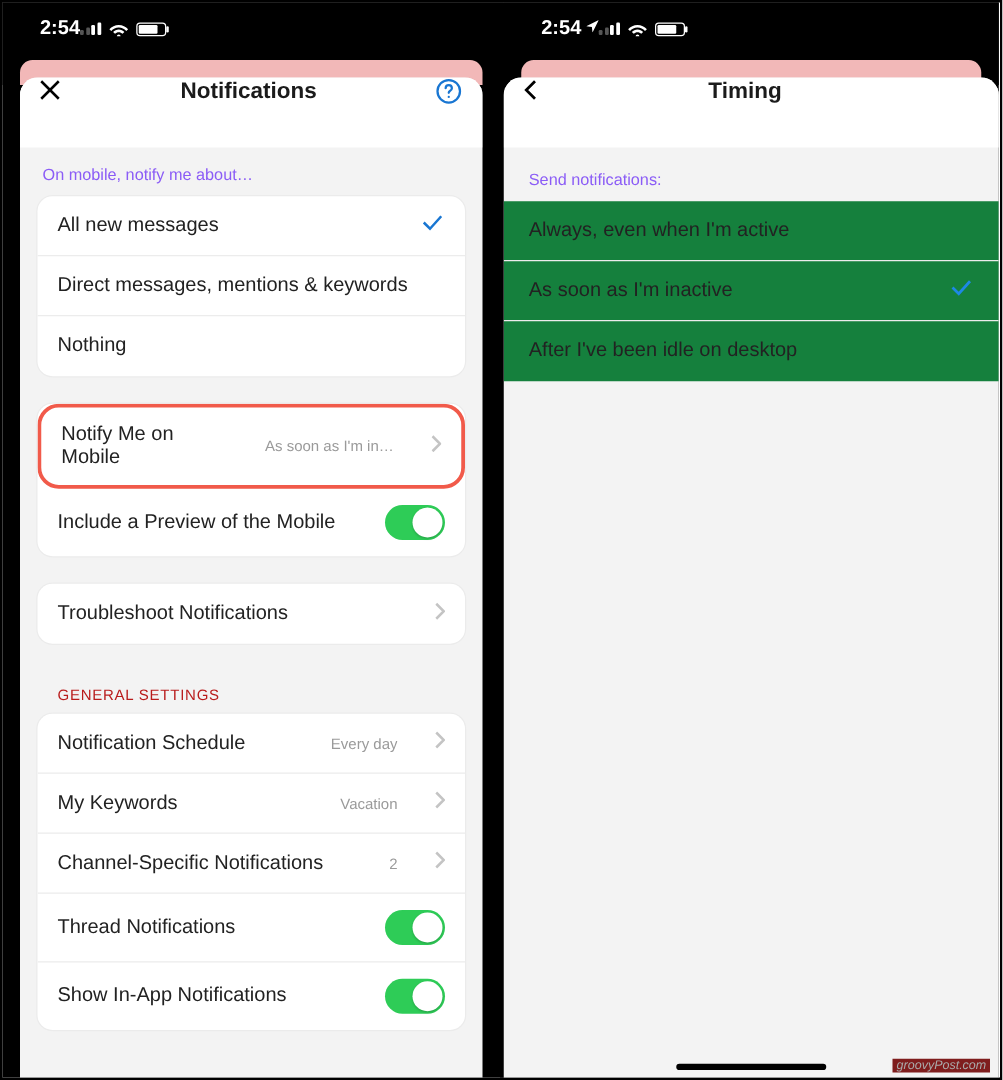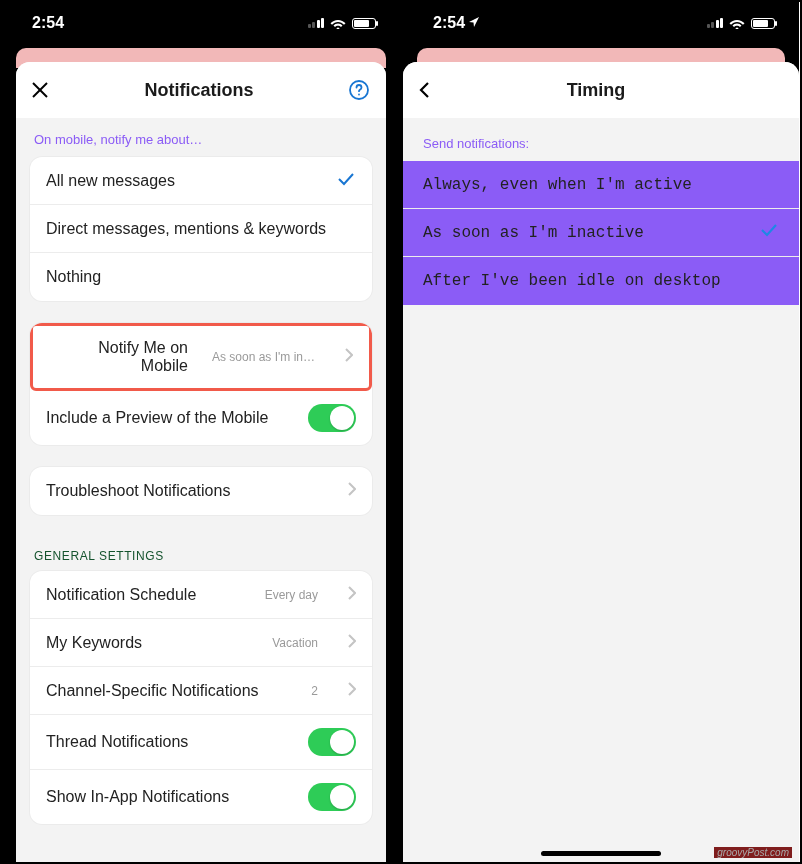--- a/index.html
+++ b/index.html
@@ -25,58 +25,58 @@
     flex-direction: column;
     position: relative;
   }
   .phone + .phone { border-left: 3px solid #000; width: 399px; }
   .status-bar {
     height: 46px;
     background: #000;
     color: #fff;
     display: flex;
     align-items: center;
-    justify-content: space-between;
+    justify-content: flex-start;
     padding: 0 24px 4px 30px;
     font-size: 16px;
     font-weight: 600;
   }
   .status-right { display: flex; align-items: center; gap: 6px; }
   .sig-bars { display:flex; gap:1.5px; align-items:flex-end;}
   .sig-bars span{width:3px;background:#fff;border-radius:1px;}
   .sig-bars span:nth-child(1){height:4px;background:#555}
   .sig-bars span:nth-child(2){height:6px;background:#555}
   .sig-bars span:nth-child(3){height:8px}
   .sig-bars span:nth-child(4){height:10px}
   .battery{width:24px;height:11px;border:1px solid #fff;border-radius:3px;position:relative;}
   .battery::after{content:"";position:absolute;right:-3px;top:2.5px;width:2px;height:5px;background:#fff;border-radius:1px;}
   .battery-fill{position:absolute;left:1px;top:1px;bottom:1px;width:70%;background:#fff;border-radius:1px;}
   .pink-strip{height:20px;background:#000;padding:0 14px;}
   .pink-strip-inner{height:100%;background:#f2b8b8;border-radius:10px 10px 0 0;}
   .app-body{flex:1;background:#f3f3f3;border-radius:14px 14px 0 0;margin:-6px 14px 0 14px;overflow:hidden;display:flex;flex-direction:column;}
   .phone:nth-child(2) .app-body{background:#f3f3f3;}
-  .nav-hdr{height:56px;background:#fff;display:flex;align-items:center;padding:0 14px;}
+  .nav-hdr{height:56px;background:#fff;display:flex;padding:0 14px;}
   .nav-hdr .title{flex:1;text-align:center;font-size:18px;font-weight:700;color:#1b1b1b;}
   .close-x svg, .back-ch svg, .help-c svg{display:block;}
   .help-c{width:24px;text-align:right;}
   .section-hint{font-size:13px;color:#8b5cf6;padding:14px 18px 10px;}
   .card{background:#fff;margin:0 14px 22px;border-radius:12px;overflow:hidden;box-shadow:0 0 0 1px rgba(0,0,0,0.03);}
   .row{min-height:48px;padding:13px 16px;display:flex;align-items:center;border-bottom:1px solid #ececec;font-size:16px;color:#222;gap:24px;}
   .row:last-child{border-bottom:none;}
   .row .label{flex:1;}
   .row .value{color:#9a9a9a;font-size:12px;margin-right:6px;max-width:150px;white-space:nowrap;overflow:hidden;text-overflow:ellipsis;}
   .chev{color:#c4c4c4;}
   .check-blue{width:20px;text-align:center;}
-  .highlight{border:3px solid #f15a4a;border-radius:6px;margin:-2px 12px -2px;text-align:right;}
+  .highlight{border:3px solid #f15a4a;border-radius:17px;margin:-2px 12px -2px;}
   .highlight .row{border-radius:0;}
-  .section-title{font-size:12px;color:#14532d;padding:12px 18px 8px;letter-spacing:0.6px;}
+  .section-title{font-size:12px;color:#b91c1c;padding:12px 30px 8px;letter-spacing:0.6px;}
   .toggle{width:48px;height:28px;border-radius:14px;background:#2ecc57;position:relative;}
   .toggle .knob{position:absolute;right:2px;top:2px;width:24px;height:24px;background:#fff;border-radius:50%;box-shadow:0 1px 2px rgba(0,0,0,0.2);}
   
-  .list-plain{background:#8b5cf6;font-family:Liberation Mono, monospace;}
+  .list-plain{background:#15803d;}
   .list-plain .row{padding:13px 20px;}
   .home-ind{position:absolute;bottom:6px;left:50%;transform:translateX(-50%);width:120px;height:5px;background:#000;border-radius:3px;}
   .watermark{position:absolute;right:10px;bottom:6px;font-size:10px;color:#aaa;font-style:italic;background:#7f1d1d;padding:0 3px;}
   .spacer-help{width:24px;}
 </style>
 </head>
 <body>
 
 <div class="dual">
 

